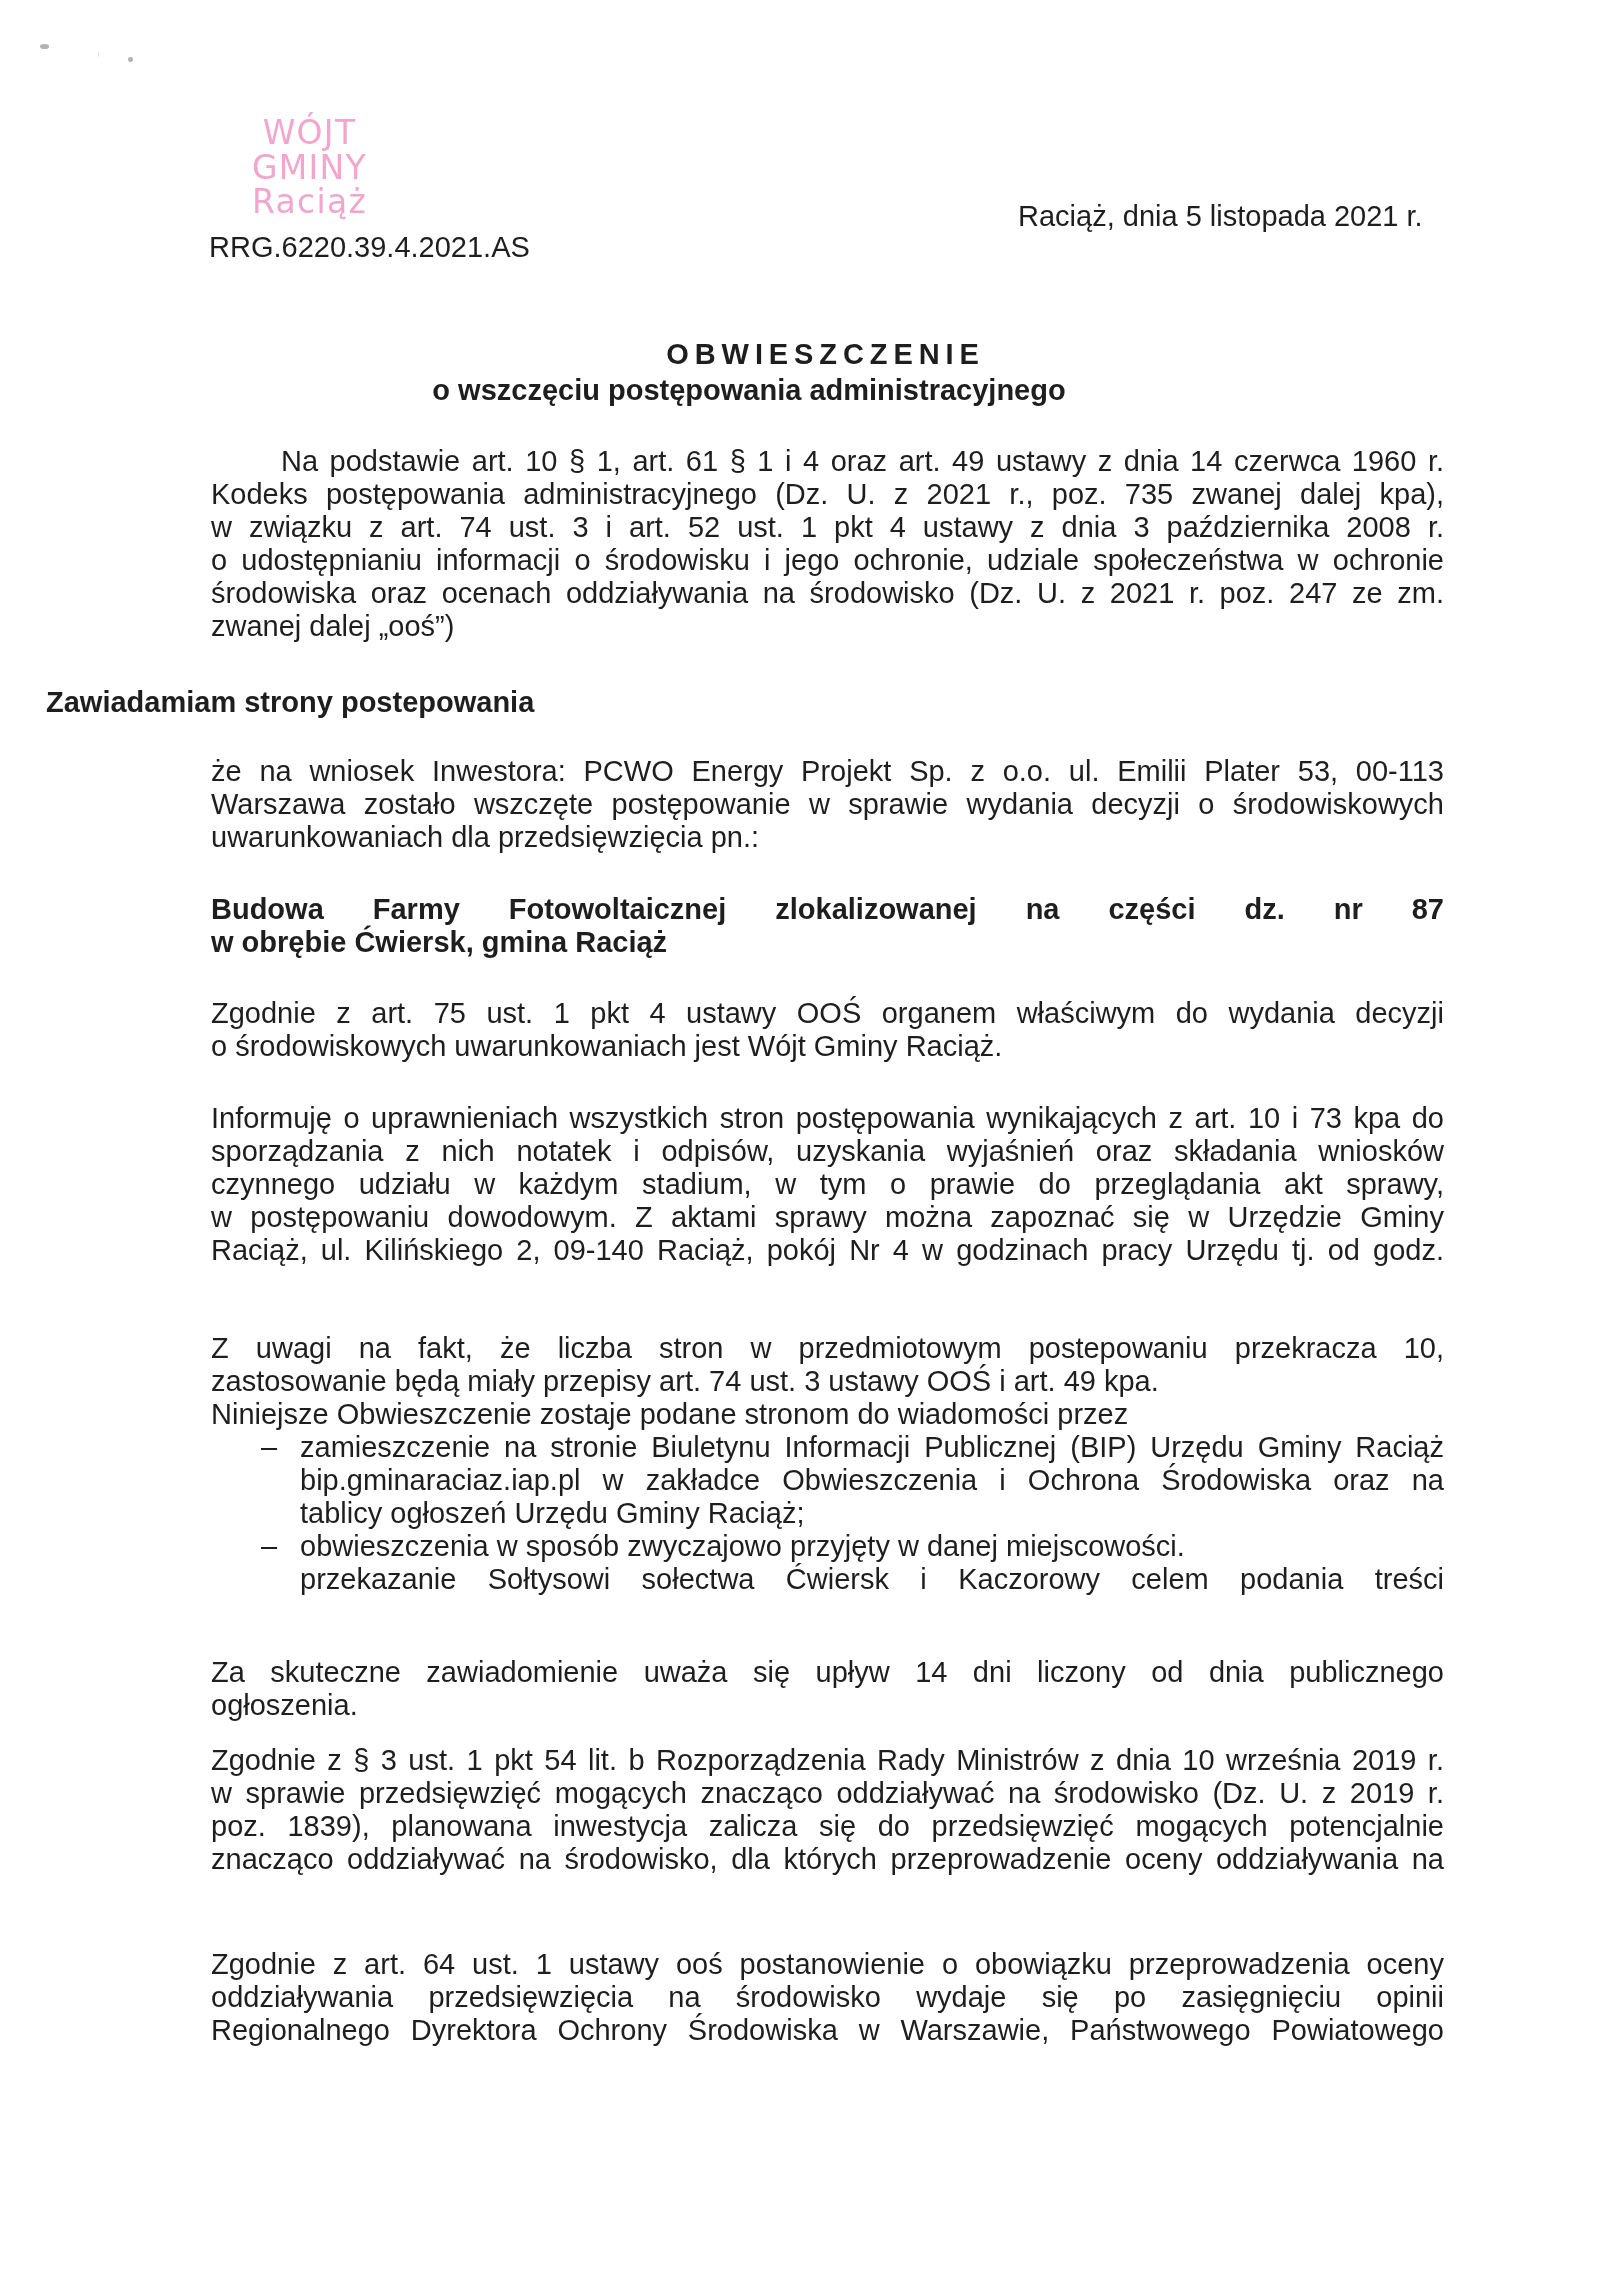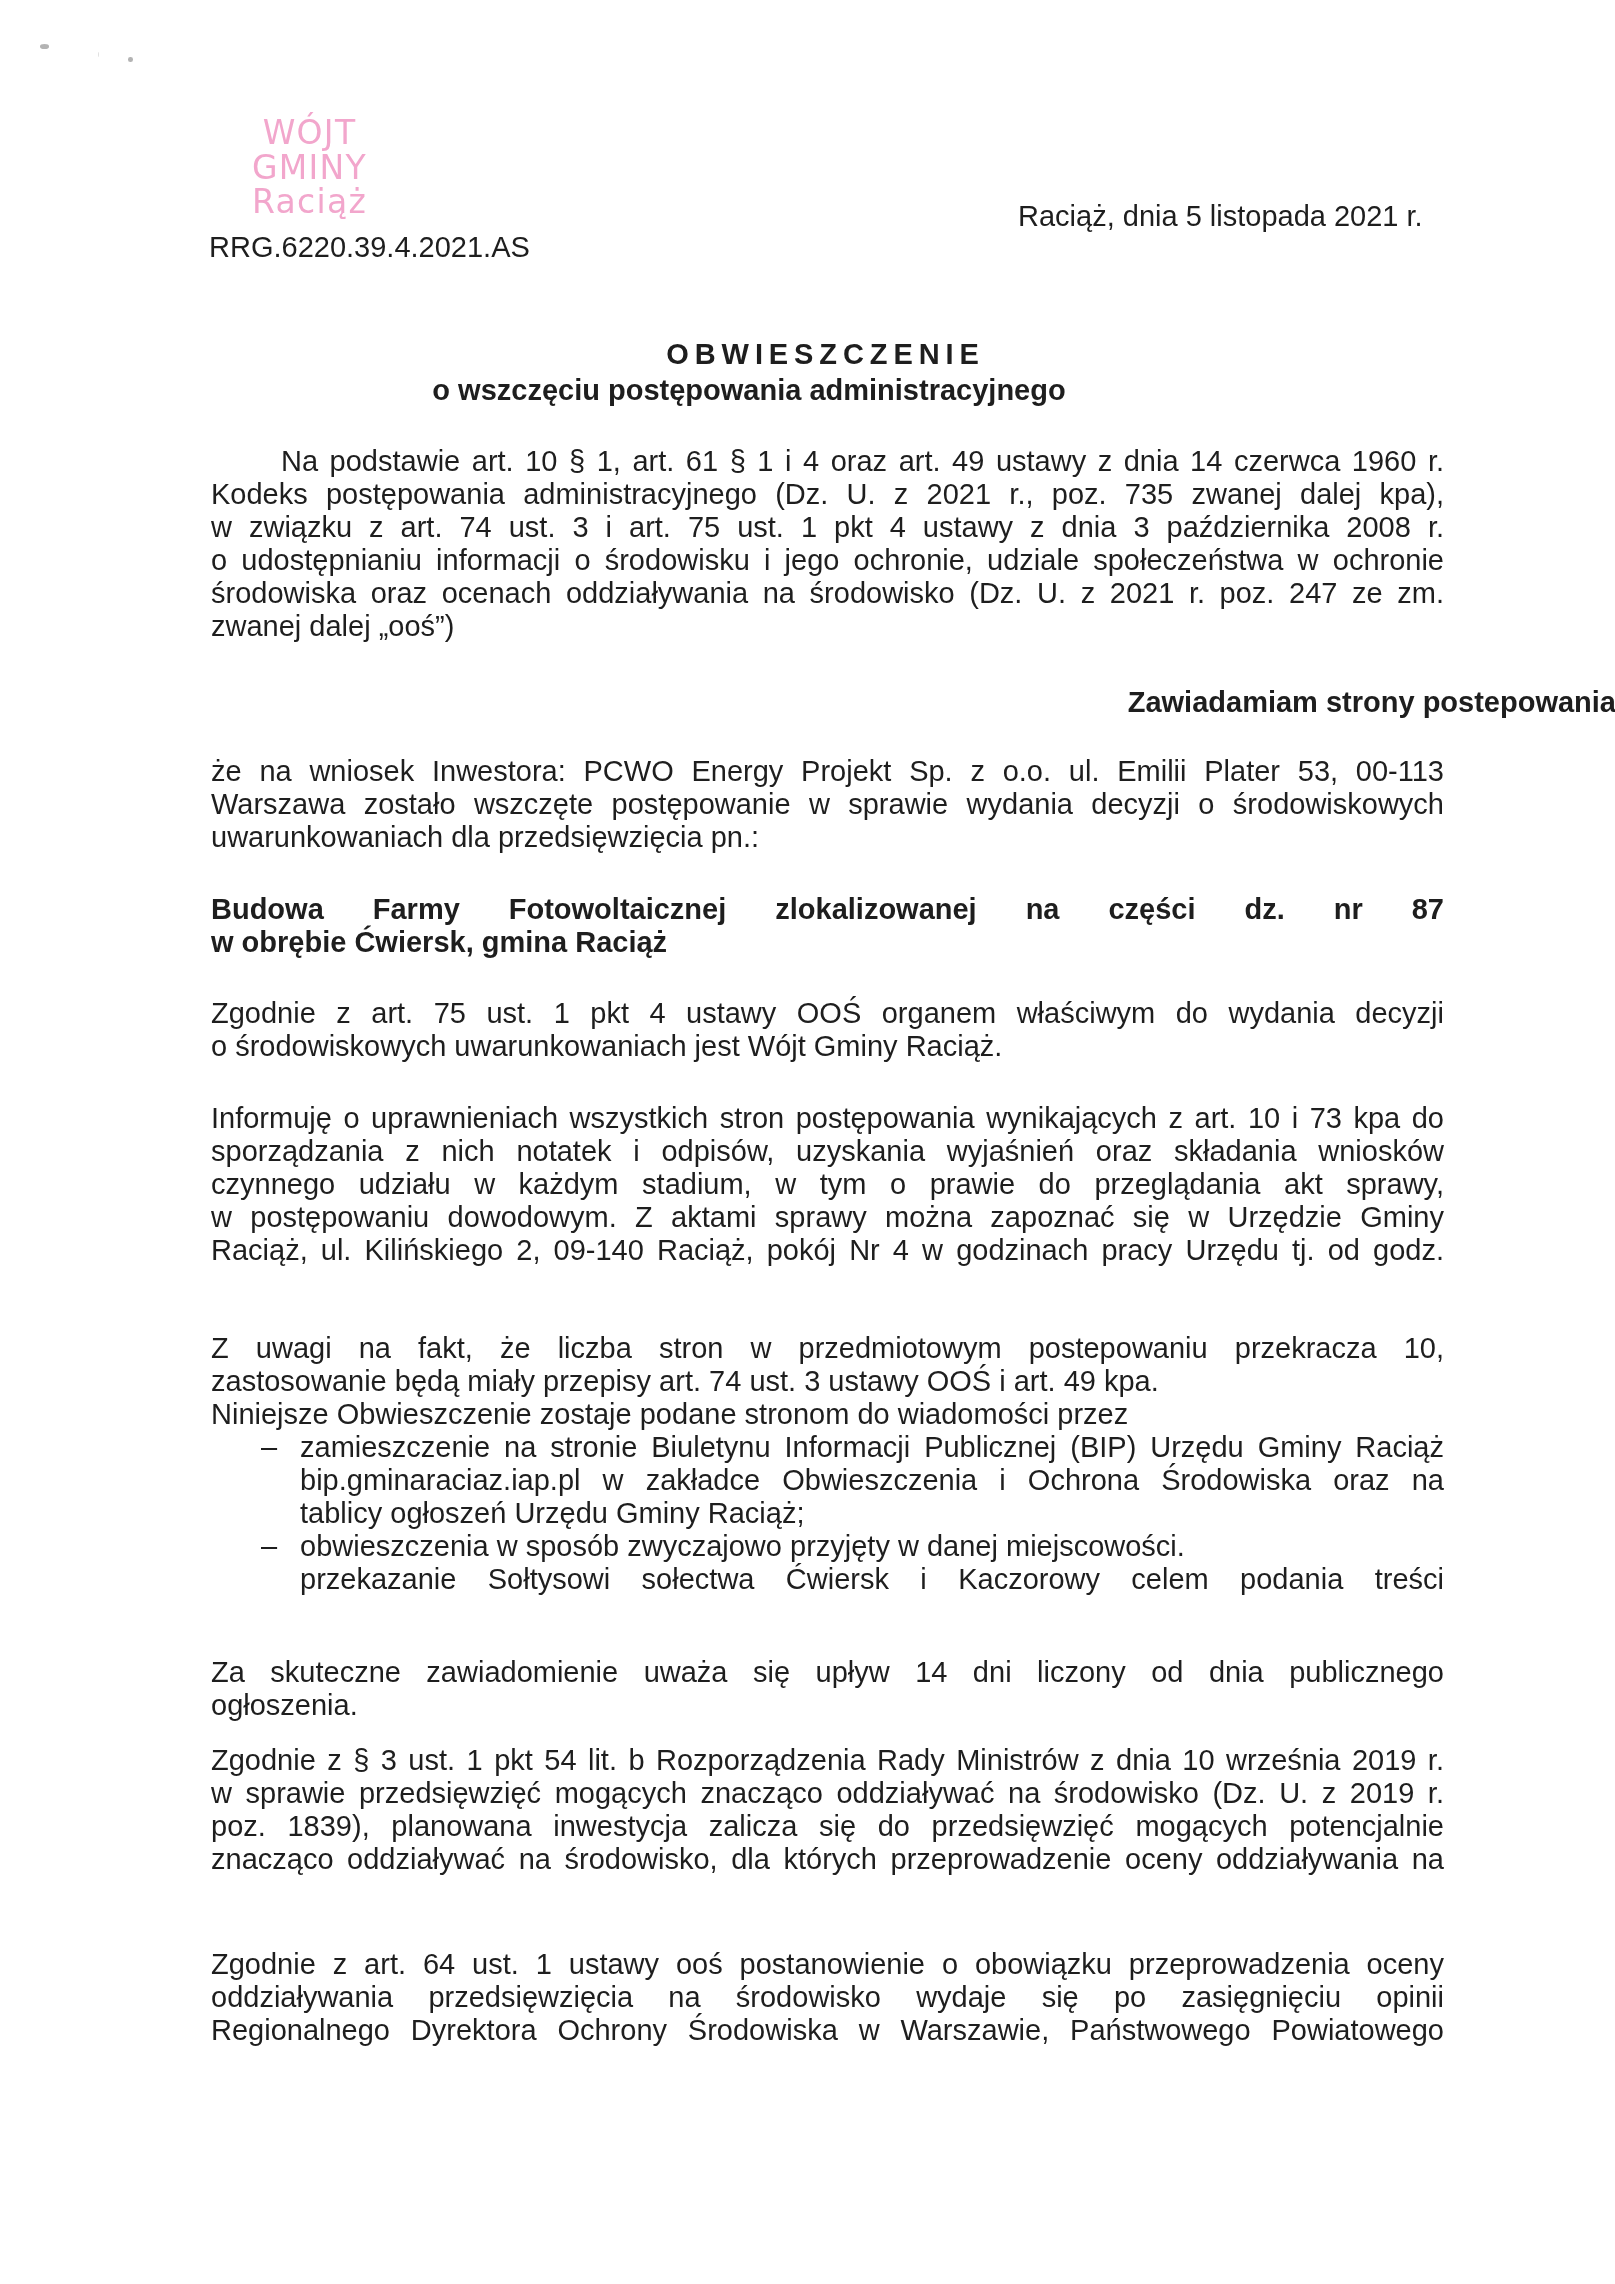--- a/index.html
+++ b/index.html
@@ -13,21 +13,21 @@
   .stamp .l2 { font-size: 33px; display: block; margin-left: 0; }
   .ref { position: absolute; left: 209px; top: 231px; font-size: 29px; }
   .date { position: absolute; left: 1018px; top: 200px; font-size: 29px; }
   .title { position: absolute; left: 0; width: 1616px; top: 338px; text-align: center;
            font-size: 29px; font-weight: bold; letter-spacing: 5.9px; padding-left: 35px; box-sizing: border-box; }
   .subtitle { position: absolute; left: 0; width: 1452px; top: 374px; text-align: center;
               font-size: 29px; font-weight: bold; padding-left: 46px; box-sizing: border-box; }
   .block { position: absolute; left: 211px; width: 1233px; font-size: 29px; line-height: 33px;
            text-align: justify; }
   .bold { font-weight: bold; }
-  .center-head { position: absolute; left: 0; width: 1616px; text-align: right; font-size: 29px;
+  .center-head { position: absolute; left: 0; width: 1616px; text-align: left; font-size: 29px;
                  font-weight: bold; top: 686px; padding-left: 46px; box-sizing: border-box; }
   .list { margin: 0; padding: 0; list-style: none; }
   .list li { position: relative; padding-left: 89px; }
   .list li .dash { position: absolute; left: 50px; top: 0; }
   .line { display: block; text-align: justify; text-align-last: justify; }
   .line.end { text-align-last: left; }
 </style>
 </head>
 <body>
 
@@ -44,21 +44,21 @@
 
   <div class="ref">RRG.6220.39.4.2021.AS</div>
   <div class="date">Raciąż, dnia 5 listopada 2021 r.</div>
 
   <div class="title">OBWIESZCZENIE</div>
   <div class="subtitle">o wszczęciu postępowania administracyjnego</div>
 
   <div class="block" style="top:445px;">
     <span class="line" style="padding-left:70px;">Na podstawie art. 10 § 1, art. 61 § 1 i 4 oraz art. 49 ustawy z dnia 14 czerwca 1960 r.</span>
     <span class="line">Kodeks postępowania administracyjnego (Dz. U. z 2021 r., poz. 735 zwanej dalej kpa),</span>
-    <span class="line">w związku z art. 74 ust. 3 i art. 75 ust. 1 pkt 4 ustawy z dnia 3 października 2008 r.</span>
+    <span class="line">w związku z art. 74 ust. 3 i art. 52 ust. 1 pkt 4 ustawy z dnia 3 października 2008 r.</span>
     <span class="line">o udostępnianiu informacji o środowisku i jego ochronie, udziale społeczeństwa w ochronie</span>
     <span class="line">środowiska oraz ocenach oddziaływania na środowisko (Dz. U. z 2021 r. poz. 247 ze zm.</span>
     <span class="line end">zwanej dalej „ooś”)</span>
   </div>
 
   <div class="center-head">Zawiadamiam strony postepowania</div>
 
   <div class="block" style="top:755px;">
     <span class="line">że na wniosek Inwestora: PCWO Energy Projekt Sp. z o.o. ul. Emilii Plater 53, 00-113</span>
     <span class="line">Warszawa zostało wszczęte postępowanie w sprawie wydania decyzji o środowiskowych</span>

